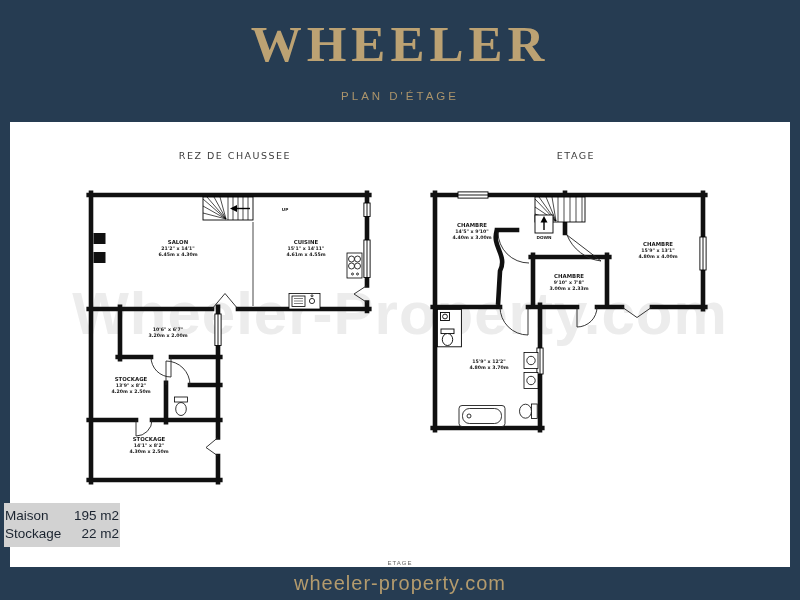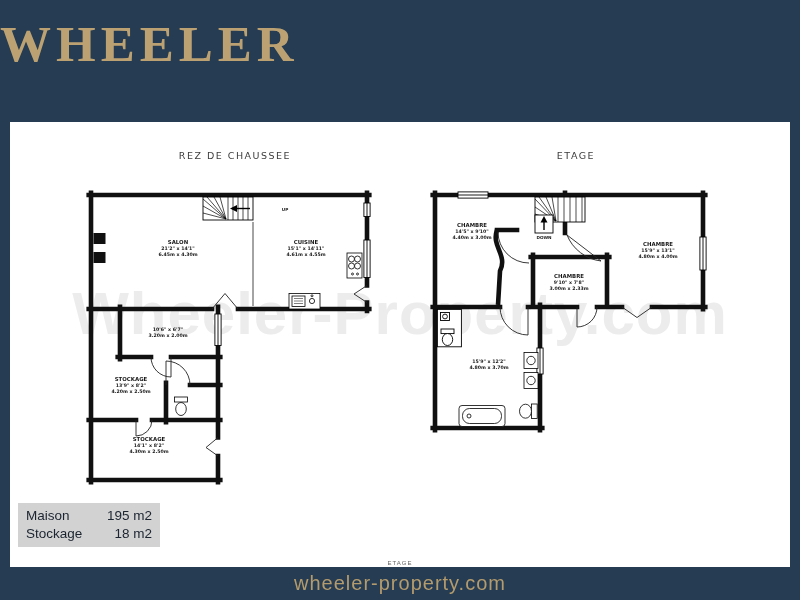--- a/index.html
+++ b/index.html
@@ -1,21 +1,21 @@
 <!DOCTYPE html>
 <html><head>
 <meta charset="utf-8">
 <style>
   html,body{margin:0;padding:0;}
   body{width:800px;height:600px;position:relative;overflow:hidden;
        background:#263c52;font-family:"Liberation Sans",sans-serif;}
 
   
   .header{position:absolute;left:0;top:0;width:800px;height:122px;
-          background:#263c52;}
+          background:#263c52;text-align:center;}
   .brand{margin:0;padding-top:15px;font-family:"Liberation Serif",serif;
          font-weight:700;font-size:51px;letter-spacing:5px;color:#bca273;}
   .subtitle{margin-top:17px;font-size:11.5px;letter-spacing:3px;color:#ab946b;}
 
   
   .panel{position:absolute;left:10px;top:122px;width:780px;height:445px;
          background:#ffffff;overflow:hidden;}
   .watermark{position:absolute;left:0;top:157px;width:100%;text-align:center;
              white-space:nowrap;font-weight:700;font-size:60px;letter-spacing:1px;
              color:#ececec;}
@@ -23,22 +23,22 @@
   .plan-svg{position:absolute;left:0;top:0;width:800px;height:600px;}
 
   svg text{font-family:"DejaVu Sans","Liberation Sans",sans-serif;fill:#1a1a1a;}
   .plan-title{font-size:9.5px;letter-spacing:1.5px;font-weight:400;fill:#3c3c3c;
               text-anchor:middle;}
   .rname{font-size:5.4px;font-weight:700;text-anchor:middle;}
   .rdim{font-size:4.7px;font-weight:700;text-anchor:middle;}
   .stxt{font-size:4.2px;font-weight:700;text-anchor:middle;}
 
   
-  .legend{position:absolute;left:18px;top:503px;width:142px;height:44px;
-          background:#d2d2d2;box-sizing:border-box;padding:4px 8px;
+  .legend{position:absolute;left:4px;top:503px;width:116px;height:44px;
+          background:#d2d2d2;box-sizing:border-box;padding:4px 1px;
           font-size:13.5px;color:#1b2430;}
   .lrow{display:flex;justify-content:space-between;line-height:18px;}
 
   .cropped-label{position:absolute;left:0;top:560px;width:800px;text-align:center;
                  font-size:6px;letter-spacing:1px;color:#666;}
 
   
   .footer{position:absolute;left:0;top:567px;width:800px;height:33px;
           background:#263c52;text-align:center;}
   .footer span{line-height:33px;font-size:20px;letter-spacing:1px;color:#b49b6d;}
@@ -242,25 +242,26 @@
   </g>
 </svg>
 
 <div class="legend">
   <div class="lrow">
     <span>Maison</span>
     <span>195 m2</span>
   </div>
   <div class="lrow">
     <span>Stockage</span>
-    <span>18 m2</span>
+    <span>22 m2</span>
   </div>
 </div>
 
 <div class="cropped-label">ETAGE</div>
 
 <div class="header">
   <h1 class="brand">WHEELER</h1>
+  <div class="subtitle">PLAN D'ÉTAGE</div>
 </div>
 
 <div class="footer">
   <span>wheeler-property.com</span>
 </div>
 
 </body></html>

